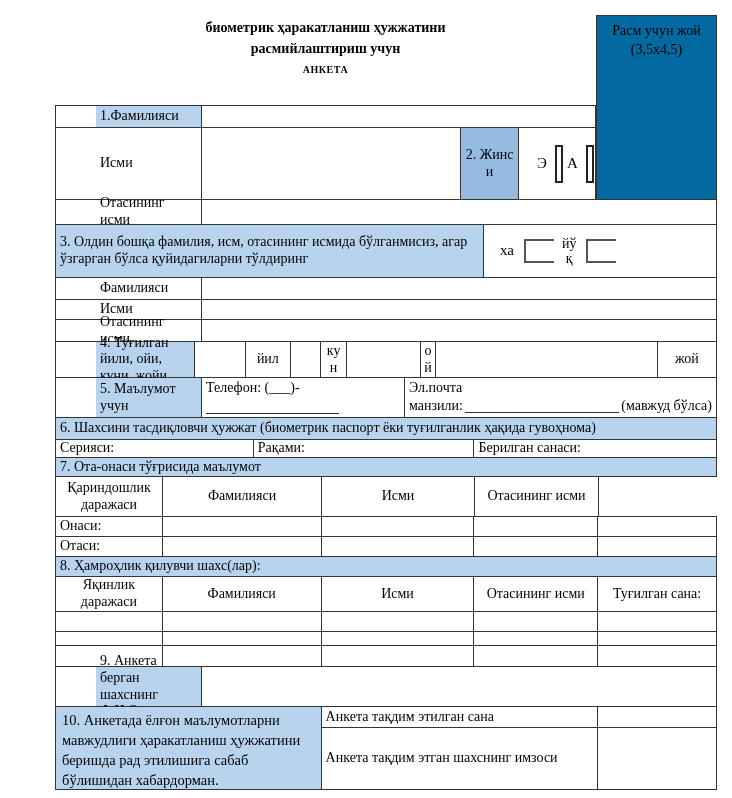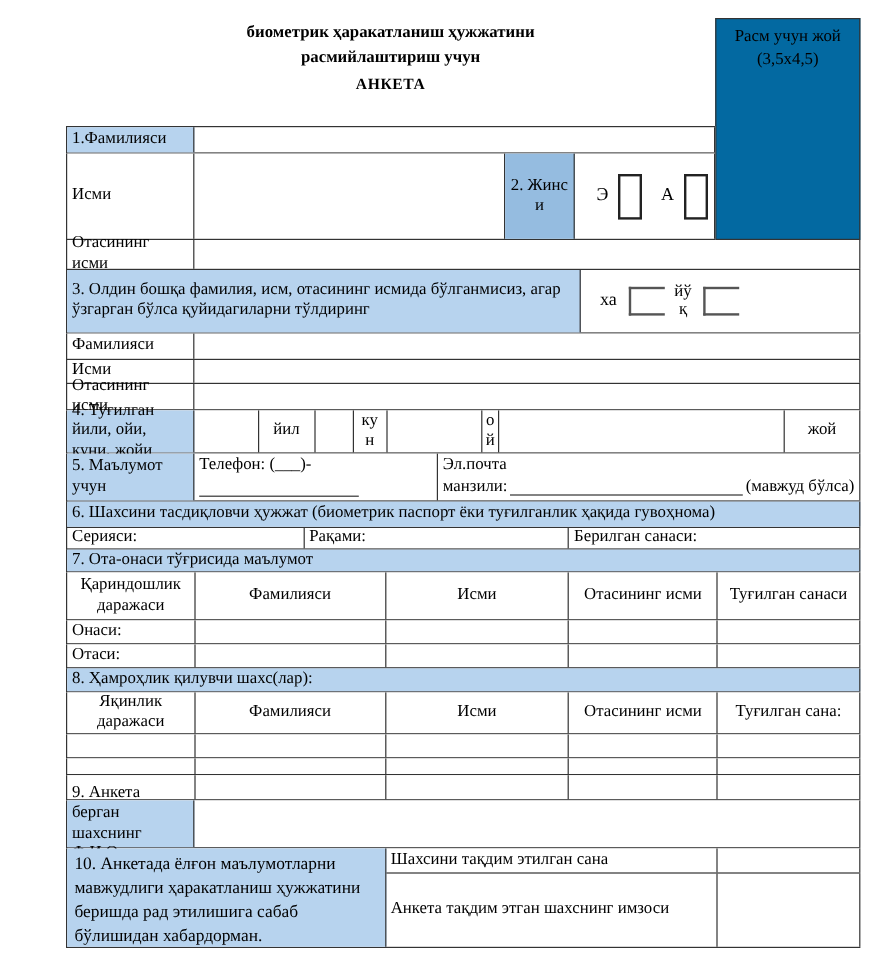--- a/index.html
+++ b/index.html
@@ -5,36 +5,36 @@
   * { margin:0; padding:0; box-sizing:border-box; }
   html,body { background:#fff; }
   .page {
     position:relative; width:732px; height:798px; background:#fff;
     font-family:"Liberation Serif","DejaVu Serif",serif; color:#000;
     overflow:hidden;
     --light-blue:#b7d3ee; --med-blue:#95bce0; --bd:#333;
   }
   .title { position:absolute; left:55px; top:17px; width:541px; text-align:center;
            font-weight:bold; font-size:14px; line-height:21px; }
-  .title .anketa { font-size:13px; letter-spacing:.5px; }
+  .title .anketa { font-size:10px; letter-spacing:.5px; }
   .photo-box { position:absolute; left:596px; top:15px; width:121px; height:185px;
                border:1px solid var(--bd); text-align:center; font-size:14px;
                padding-top:5px; line-height:19px; background:#0369a1; }
   .form { position:absolute; left:55px; top:105px; width:662px; }
   .row { display:flex; border-left:1px solid var(--bd); border-bottom:1px solid var(--bd); background:#fff; }
   .row.bt { border-top:1px solid var(--bd); }
   .cell { border-right:1px solid var(--bd); font-size:14px; line-height:1.18;
           display:flex; align-items:center; padding:1px 4px; min-width:0; }
   .grow { flex:1; }
   .blue { background:var(--light-blue); }
   .mblue { background:var(--med-blue); }
   .center { justify-content:center; text-align:center; }
   .pre { white-space:pre-line; }
   .nopad { padding:1px 1px; }
-  .lab { width:106px; }
+  .lab { width:106px;margin-left:40px; }
   
   .w54{width:54px}.w47{width:47px}.w32{width:32px}.w28{width:28px}
   .w79{width:79px}.w15{width:15px}.w238{width:238px}.w63{width:63px}
   
   .w198{width:198px}.w221{width:221px}.w243{width:243px}
   
   .tc1{width:107px}.tc2{width:159px}.tc3{width:153px}.tc4{width:124px}.tc5{width:119px}
   .th { justify-content:center; text-align:center; }
   
   .r1{height:23px;width:541px}.r2{height:72px;width:541px}
@@ -172,21 +172,20 @@
     </div>
 
     <div class="row r12">
       <div class="cell blue grow">7. Ота-онаси тўғрисида маълумот</div>
     </div>
     <div class="row r13">
       <div class="cell tc1 th">Қариндошлик даражаси</div>
       <div class="cell tc2 th">Фамилияси</div>
       <div class="cell tc3 th">Исми</div>
       <div class="cell tc4 th">Отасининг исми</div>
-      <div class="cell tc5 th">Туғилган санаси</div>
     </div>
     <div class="row r15">
       <div class="cell tc1">Онаси:</div>
       <div class="cell tc2"></div>
       <div class="cell tc3"></div>
       <div class="cell tc4"></div>
       <div class="cell tc5"></div>
     </div>
     <div class="row r14">
       <div class="cell tc1">Отаси:</div>
@@ -230,21 +229,21 @@
 
     <div class="row r21">
       <div class="cell blue lab">9. Анкета берган шахснинг Ф.И.О.</div>
       <div class="cell grow"></div>
     </div>
 
     <div class="row r22">
       <div class="cell blue s10-blue" style="width:266px">10. Анкетада ёлғон маълумотларни мавжудлиги ҳаракатланиш ҳужжатини беришда рад этилишига сабаб бўлишидан хабардорман.</div>
       <div class="s10-right">
         <div class="s10-sub">
-          <div class="cell w276" style="border-bottom:none">Шахсини тақдим этилган сана</div>
+          <div class="cell w276" style="border-bottom:none">Анкета тақдим этилган сана</div>
           <div class="cell grow" style="border-bottom:none"></div>
         </div>
         <div class="s10-sub last">
           <div class="cell w276" style="border-bottom:none">Анкета тақдим этган шахснинг имзоси</div>
           <div class="cell grow" style="border-bottom:none"></div>
         </div>
       </div>
     </div>
 
   </div>

